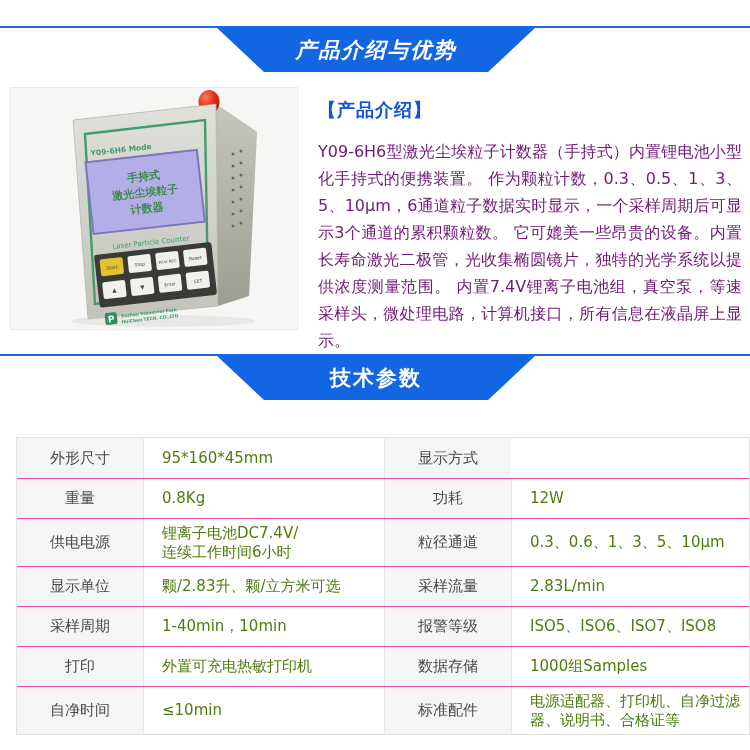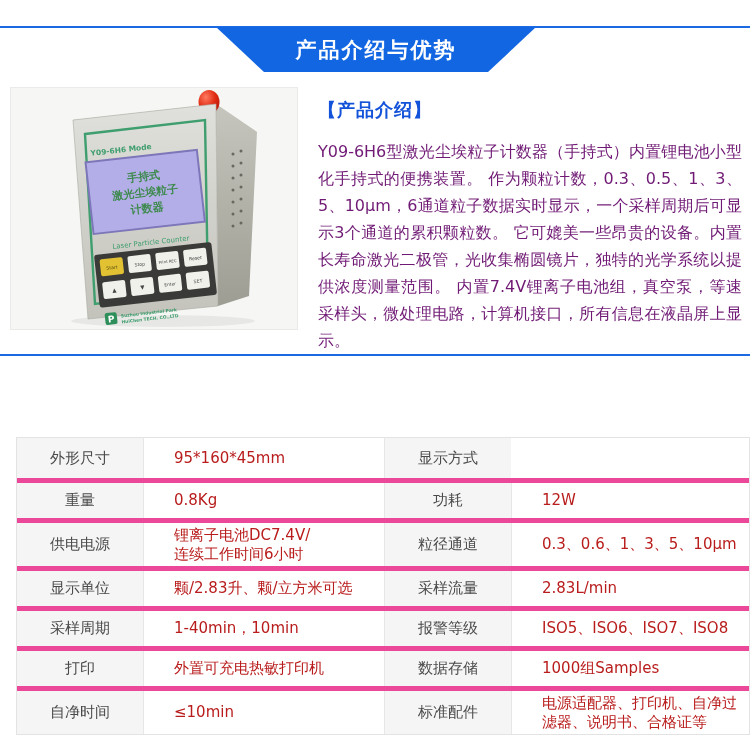--- a/index.html
+++ b/index.html
@@ -5,40 +5,40 @@
   * { margin:0; padding:0; box-sizing:border-box; }
   html,body { width:750px; height:750px; background:#ffffff; font-family:"DejaVu Sans", sans-serif; }
   #page { position:relative; width:750px; height:750px; background:#fff; overflow:hidden; }
 
   
   .ribbon-line { position:absolute; left:0; width:750px; height:2px; background:#1b6ae4; }
   .ribbon { position:absolute; left:216px; width:320px; height:45px; background:#1266e2;
             clip-path:polygon(0 0,100% 0,85% 100%,15% 100%);
             display:flex; align-items:center; justify-content:center;
             color:#ffffff; font-size:21px; font-weight:bold; letter-spacing:2px; }
-  #ribbon-line-1 { top:26px; } #ribbon-1 { top:27px; }
+  #ribbon-line-1 { top:26px; } #ribbon-1 { top:27px;font-style:italic; }
   #ribbon-line-2 { top:354px; } #ribbon-2 { top:355px; }
 
   
   #photo-box { position:absolute; left:10px; top:87px; width:288px; height:243px;
                background:#f6f6f4; border:1px solid #eaeae8; }
   #intro-text { position:absolute; left:318px; top:98px; width:424px; }
   #intro-title { color:#1353d9; font-size:18px; font-weight:bold; letter-spacing:1px; }
   #intro-body { margin-top:16px; font-size:16px; line-height:27px; color:#701a75;
                 text-align:justify; }
 
   
   #specs-table { position:absolute; left:16px; top:437px; width:734px;
                  border:1px solid #e3e3e3; font-size:15px; }
   .spec-row { display:grid; grid-template-columns:126px 241px 127px 240px; height:40px; }
   .spec-row.tall { height:48px; }
-  .spec-row + .spec-row { border-top:5px solid #ec4899; }
+  .spec-row + .spec-row { border-top:1px solid #ec4899; }
   .spec-cell { display:flex; align-items:center; }
   .spec-label { background:#f5f5f5; justify-content:center; color:#4a4a4a; text-align:center; }
-  .spec-value { padding-left:30px; padding-right:8px; color:#b91c1c; white-space:pre-line; line-height:19px; }
+  .spec-value { padding-left:18px; padding-right:8px; color:#4d7c0f; white-space:pre-line; line-height:19px; }
   .spec-cell + .spec-cell { border-left:1px solid #e7e7e7; }
 
   svg text { font-family:"DejaVu Sans", sans-serif; }
 </style>
 </head>
 <body>
 
 <div id="page">
 
   <div id="ribbon-line-1" class="ribbon-line"></div>
@@ -129,20 +129,23 @@
       </g>
     </svg>
   </div>
 
   <div id="intro-text">
     <div id="intro-title">【产品介绍】</div>
     <div id="intro-body">Y09-6H6型激光尘埃粒子计数器（手持式）内置锂电池小型化手持式的便携装置。 作为颗粒计数，0.3、0.5、1、3、5、10μm，6通道粒子数据实时显示，一个采样周期后可显示3个通道的累积颗粒数。 它可媲美一些昂贵的设备。内置长寿命激光二极管，光收集椭圆镜片，独特的光学系统以提供浓度测量范围。 内置7.4V锂离子电池组，真空泵，等速采样头，微处理电路，计算机接口，所有信息在液晶屏上显示。</div>
   </div>
 
   <div id="ribbon-line-2" class="ribbon-line"></div>
+  <div id="ribbon-2" class="ribbon">
+    <span>技术参数</span>
+  </div>
 
   <div id="specs-table">
     <div class="spec-row">
       <div class="spec-cell spec-label">外形尺寸</div>
       <div class="spec-cell spec-value">95*160*45mm</div>
       <div class="spec-cell spec-label">显示方式</div>
     </div>
     <div class="spec-row">
       <div class="spec-cell spec-label">重量</div>
       <div class="spec-cell spec-value">0.8Kg</div>

